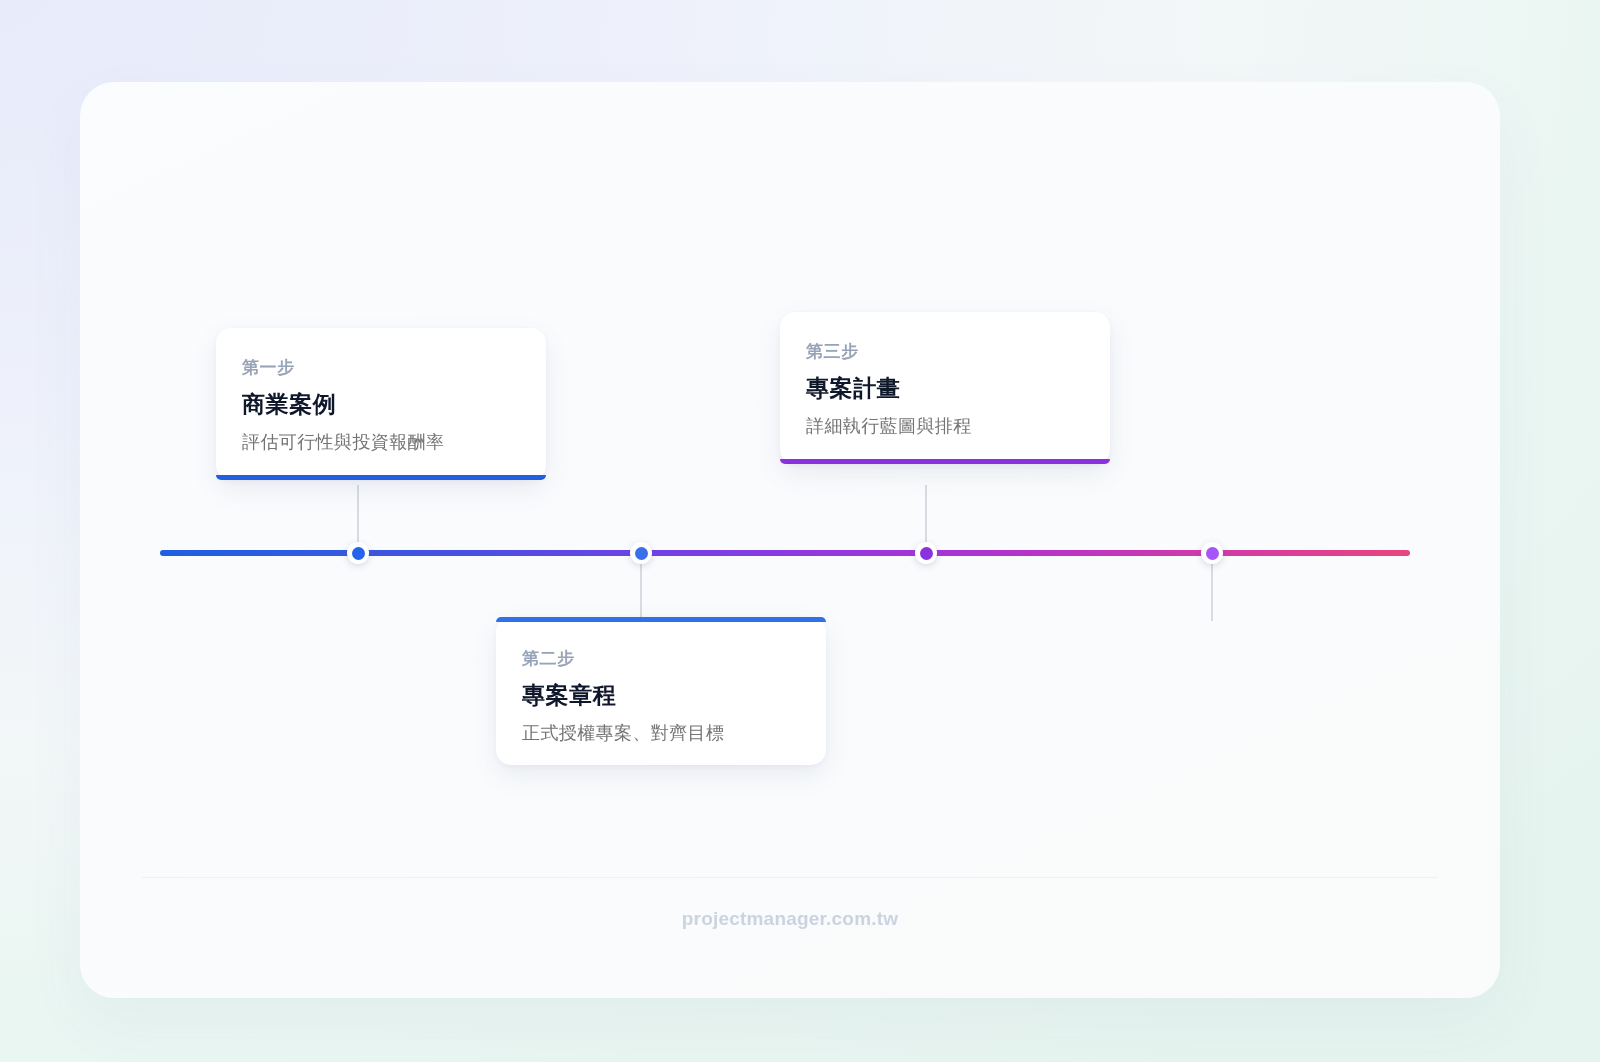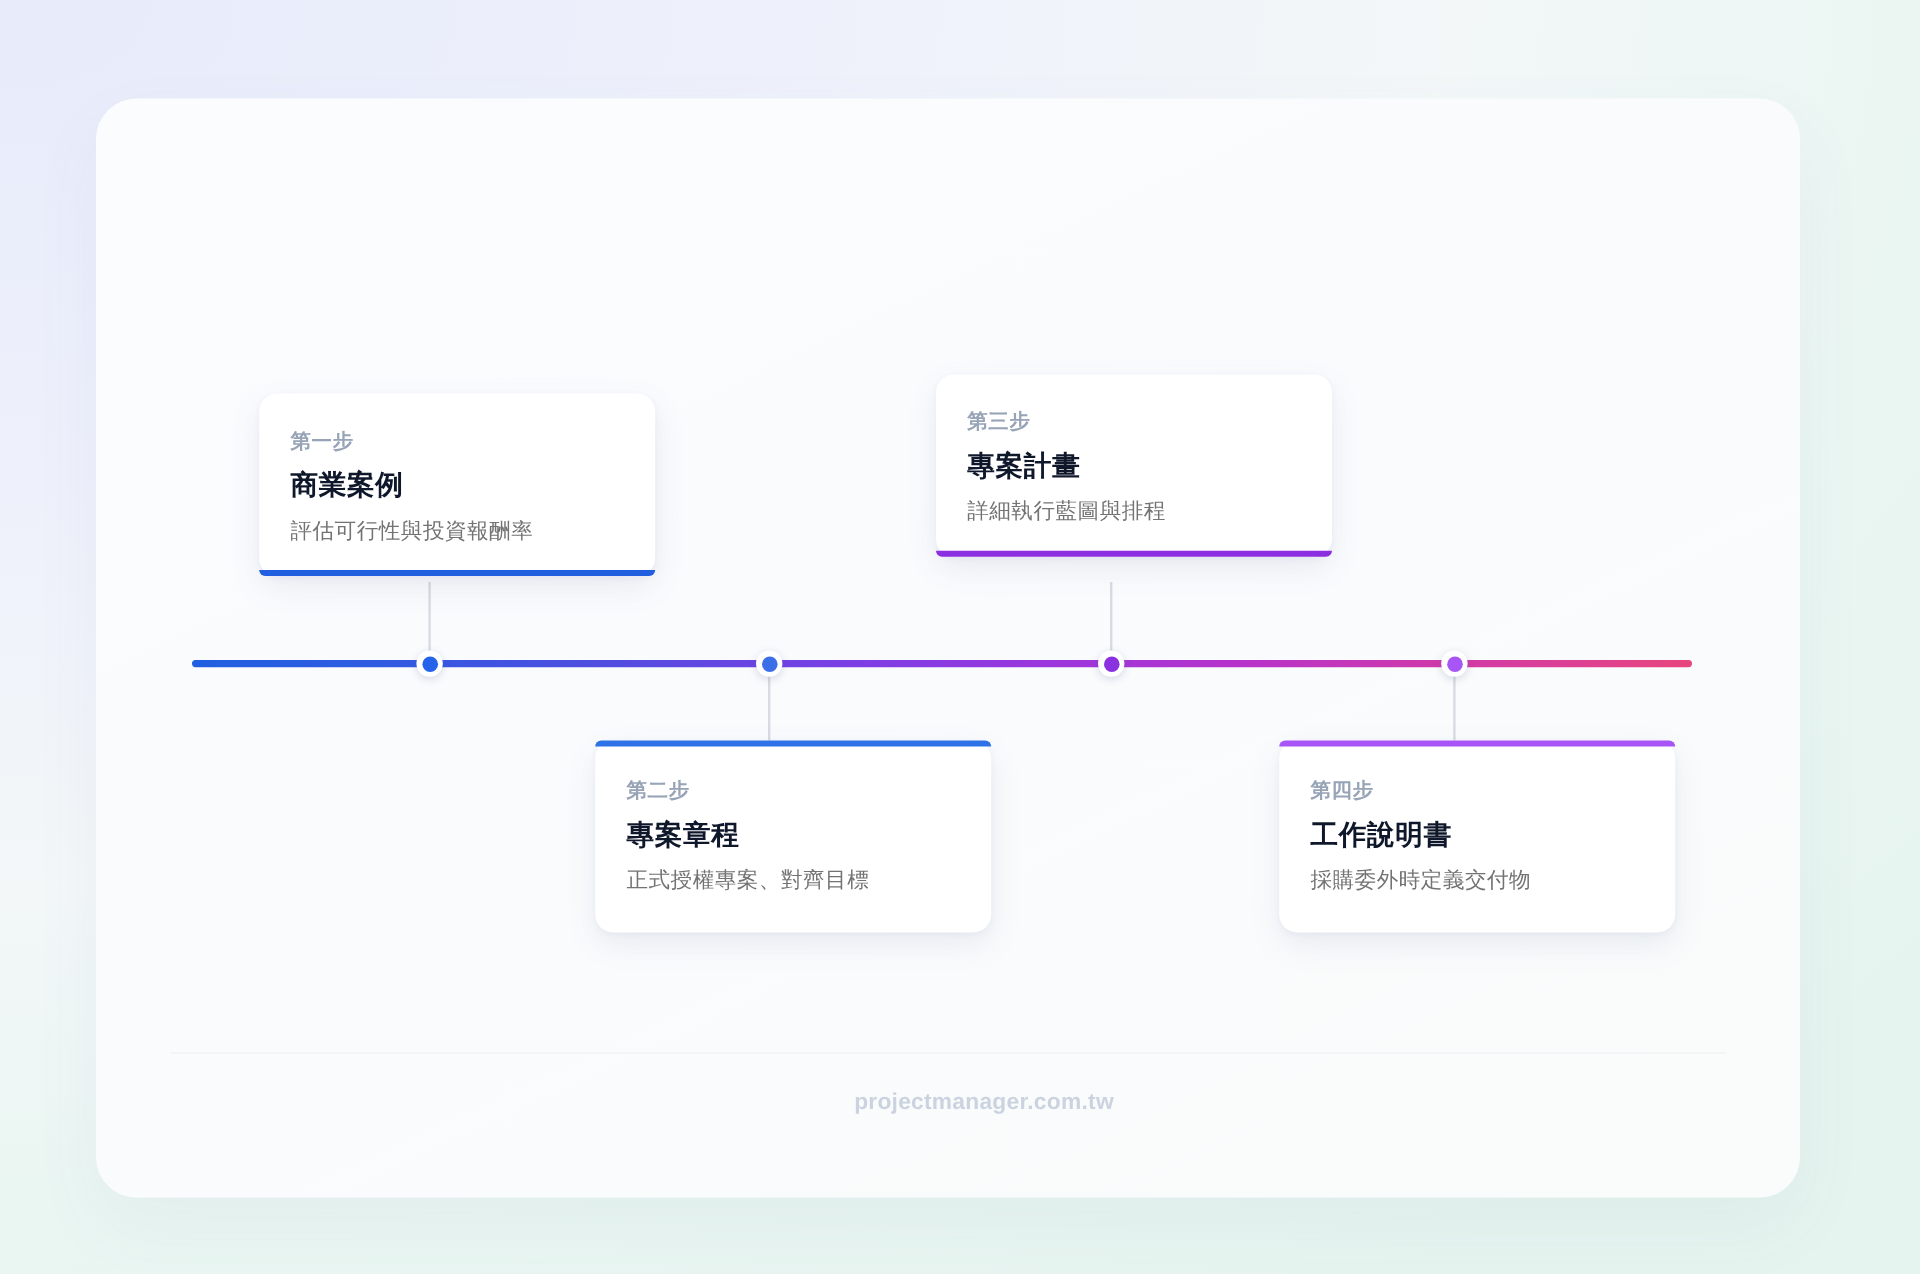--- a/index.html
+++ b/index.html
@@ -110,21 +110,21 @@
   .card {
     position: absolute;
     width: 330px;
     background: #ffffff;
     border-radius: 15px;
     box-shadow: 0 10px 26px rgba(86,100,150,.10), 0 2px 5px rgba(86,100,150,.05);
     box-sizing: border-box;
     padding: 28px 26px 26px 26px;
   }
   .card.below {
-    padding: 30px 26px 32px 26px;
+    padding: 30px 26px 20px 26px;
   }
   .card .accent {
     position: absolute;
     left: 0;
     width: 100%;
     height: 5px;
   }
   .card.above .accent {
     bottom: 0;
     border-radius: 0 0 15px 15px;
@@ -167,21 +167,20 @@
   .footer-brand {
     position: absolute;
     left: 0;
     top: 826px;
     width: 100%;
     text-align: center;
     font-size: 19px;
     font-weight: 700;
     letter-spacing: .2px;
     color: #ccd3e0;
-    padding-left: 30px;
   }
 </style>
 </head>
 <body>
 
 <div class="panel">
 
 
   <div class="timeline">
 
@@ -219,25 +218,19 @@
       <div class="card-desc">正式授權專案、對齊目標</div>
     </div>
 
     <div class="card above" style="left:700px; top:230px;">
       <div class="step-label">第三步</div>
       <div class="card-title">專案計畫</div>
       <div class="card-desc">詳細執行藍圖與排程</div>
       <div class="accent" style="background:#8b2fe0;"></div>
     </div>
 
-    <div class="card below" style="left:986px; top:535px;">
-      <div class="accent" style="background:#a855f7;"></div>
-      <div class="step-label">第四步</div>
-      <div class="card-title">工作說明書</div>
-      <div class="card-desc">採購委外時定義交付物</div>
-    </div>
 
   </div>
 
   <div class="divider"></div>
   <div class="footer-brand">projectmanager.com.tw</div>
 
 </div>
 
 </body></html>

